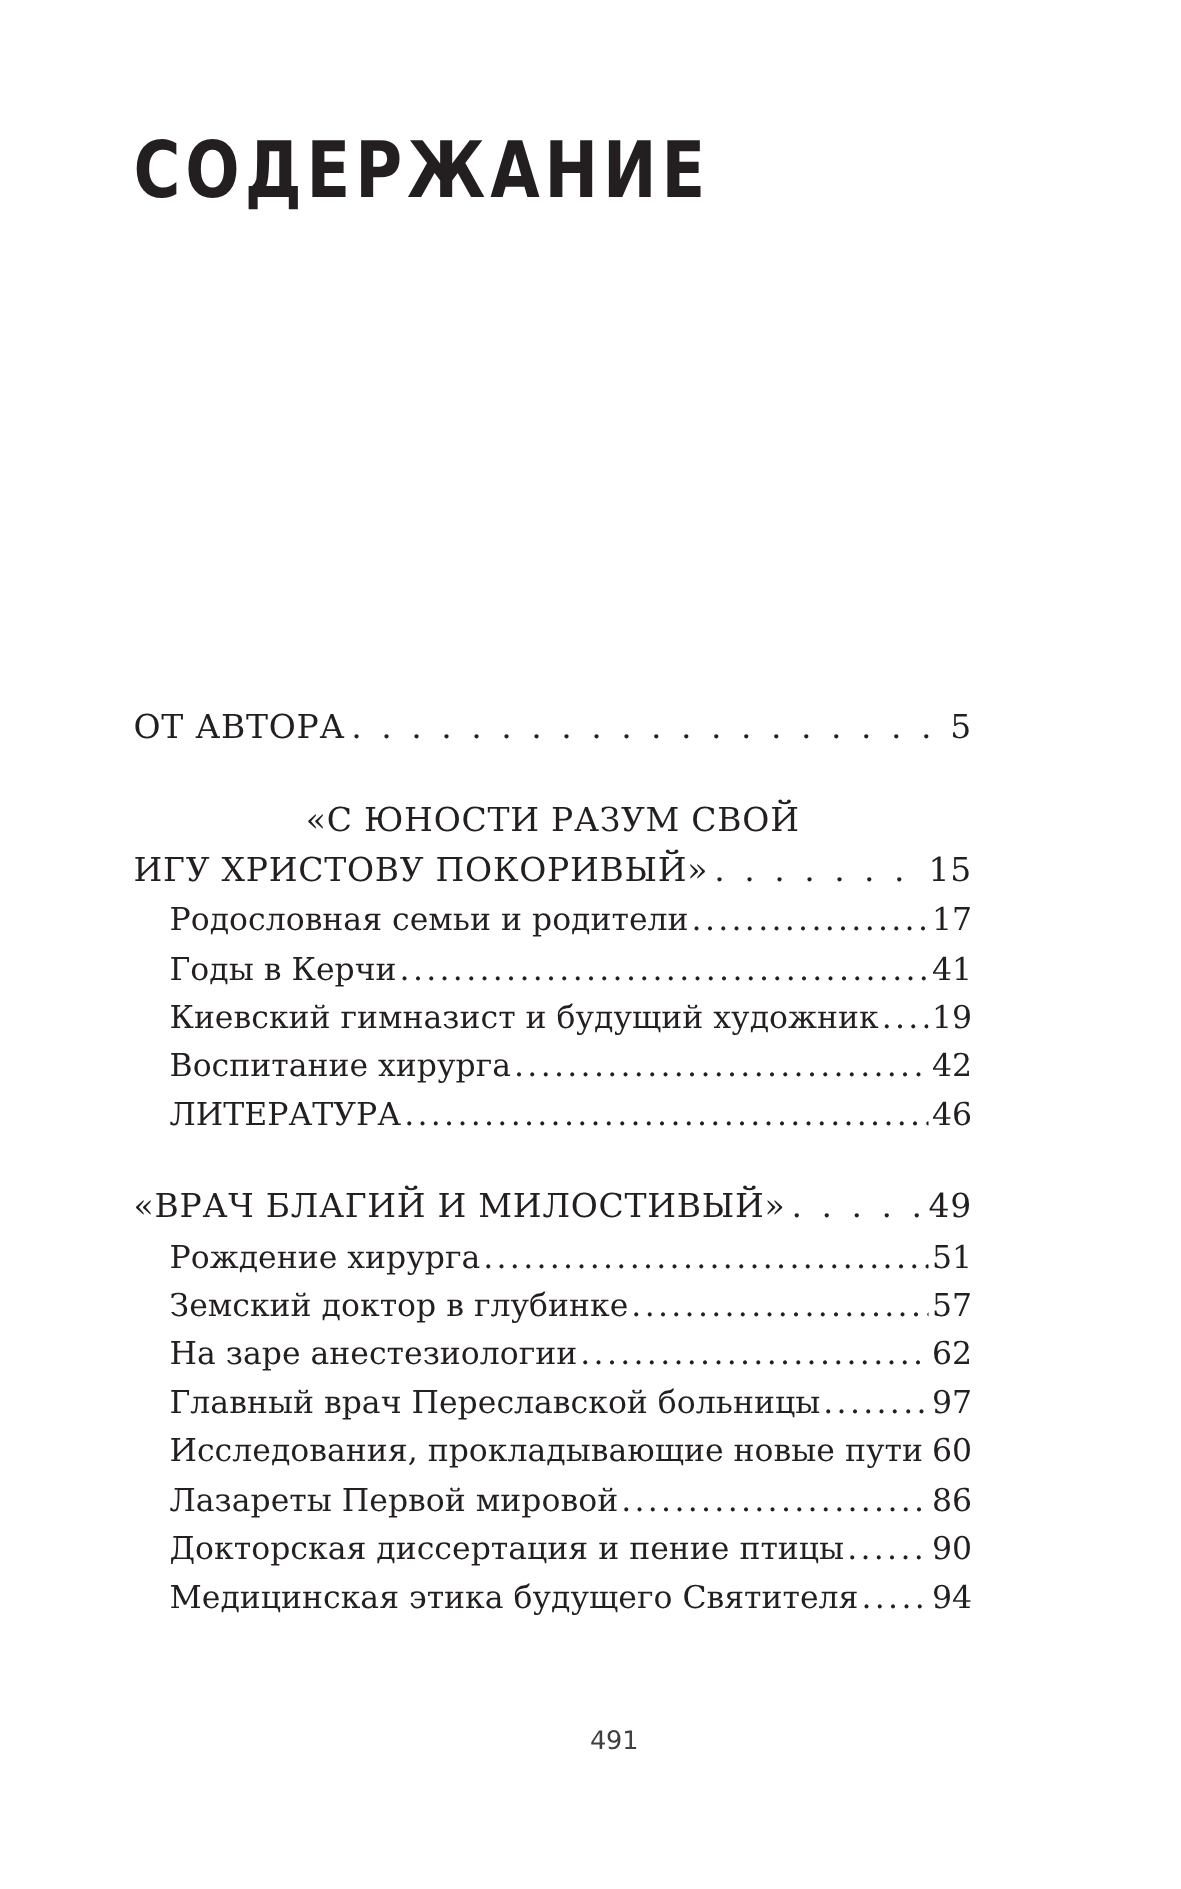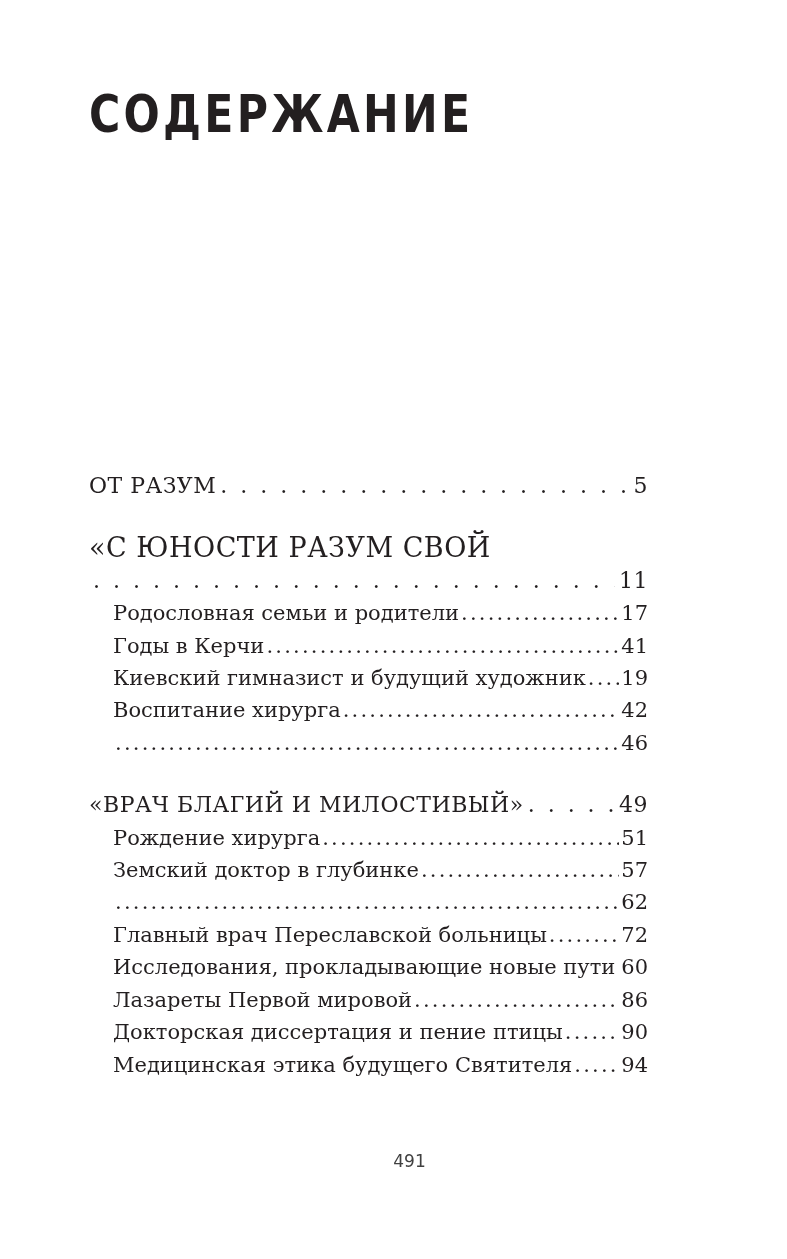--- a/index.html
+++ b/index.html
@@ -23,21 +23,21 @@
     .row .label { flex: 0 0 auto; }
     .row .dots {
       flex: 1 1 auto; overflow: hidden; margin: 0 4px;
       letter-spacing: 3px; color: #231f20;
     }
     .row .dots::before {
       content: ". . . . . . . . . . . . . . . . . . . . . . . . . . . . . . . . . . . . . . . . . . . . . . . . . . . . . . . . . . . . . . . . . . . . . . . .";
     }
     .row .page { flex: 0 0 auto; text-align: right; }
     .section { font-size: 22px; letter-spacing: 0.5px; }
-    .section-line { font-size: 27px; line-height: 32.4px; letter-spacing: 0.5px; }
+    .section-line { font-size: 22px; line-height: 32.4px; letter-spacing: 0.5px; text-align: center; }
     .sub { padding-left: 24px; box-sizing: border-box; }
     .sub .dots { margin: 0 2px; letter-spacing: 2.2px; }
     .sub .dots::before {
       content: "..............................................................................................";
     }
     .gap1 { height: 30px; }
     .gap2 { height: 30px; }
     .folio {
       position: absolute; left: 16px; width: 787px; top: 1151px; text-align: center;
       font-family: "DejaVu Sans", "Liberation Sans", sans-serif; font-size: 17px;
@@ -45,31 +45,32 @@
     }
   </style>
 </head>
 <body>
 
 <div class="page-title">СОДЕРЖАНИЕ</div>
 
 <div class="toc">
 
   <div class="row section">
-    <span class="label">ОТ РАЗУМ</span>
+    <span class="label">ОТ АВТОРА</span>
     <span class="dots"></span>
     <span class="page">5</span>
   </div>
 
   <div class="gap1"></div>
 
   <div class="section-line">«С ЮНОСТИ РАЗУМ СВОЙ</div>
   <div class="row section">
+    <span class="label">ИГУ ХРИСТОВУ ПОКОРИВЫЙ»</span>
     <span class="dots"></span>
-    <span class="page">11</span>
+    <span class="page">15</span>
   </div>
 
   <div class="row sub">
     <span class="label">Родословная семьи и родители</span>
     <span class="dots"></span>
     <span class="page">17</span>
   </div>
   <div class="row sub">
     <span class="label">Годы в Керчи</span>
     <span class="dots"></span>
@@ -79,20 +80,21 @@
     <span class="label">Киевский гимназист и будущий художник</span>
     <span class="dots"></span>
     <span class="page">19</span>
   </div>
   <div class="row sub">
     <span class="label">Воспитание хирурга</span>
     <span class="dots"></span>
     <span class="page">42</span>
   </div>
   <div class="row sub">
+    <span class="label">ЛИТЕРАТУРА</span>
     <span class="dots"></span>
     <span class="page">46</span>
   </div>
 
   <div class="gap2"></div>
 
   <div class="row section">
     <span class="label">«ВРАЧ БЛАГИЙ И МИЛОСТИВЫЙ»</span>
     <span class="dots"></span>
     <span class="page">49</span>
@@ -102,27 +104,28 @@
     <span class="label">Рождение хирурга</span>
     <span class="dots"></span>
     <span class="page">51</span>
   </div>
   <div class="row sub">
     <span class="label">Земский доктор в глубинке</span>
     <span class="dots"></span>
     <span class="page">57</span>
   </div>
   <div class="row sub">
+    <span class="label">На заре анестезиологии</span>
     <span class="dots"></span>
     <span class="page">62</span>
   </div>
   <div class="row sub">
     <span class="label">Главный врач Переславской больницы</span>
     <span class="dots"></span>
-    <span class="page">72</span>
+    <span class="page">97</span>
   </div>
   <div class="row sub">
     <span class="label">Исследования, прокладывающие новые пути</span>
     <span class="dots"></span>
     <span class="page">60</span>
   </div>
   <div class="row sub">
     <span class="label">Лазареты Первой мировой</span>
     <span class="dots"></span>
     <span class="page">86</span>

